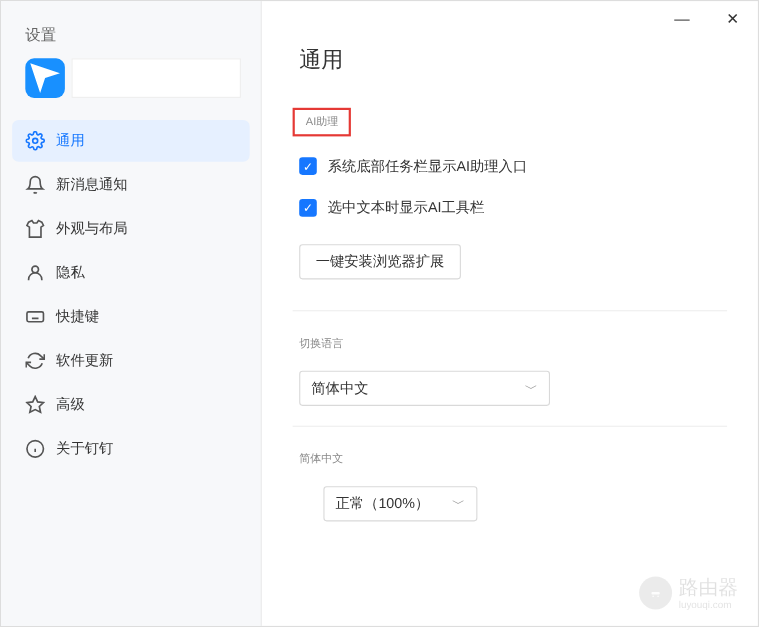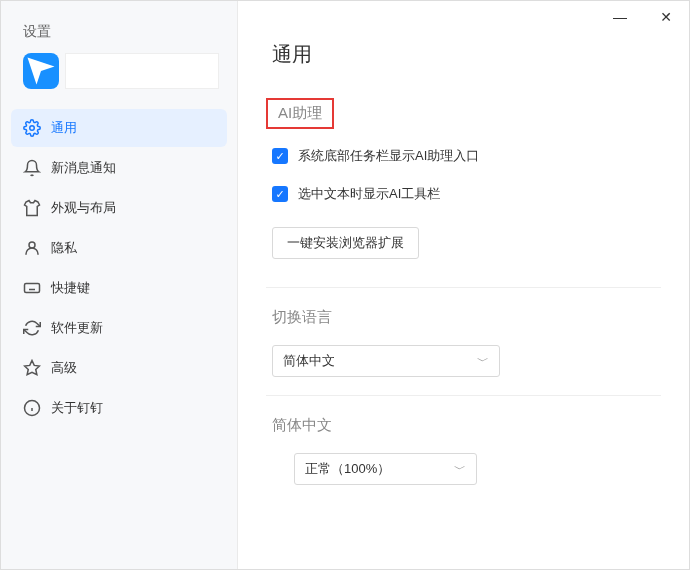--- a/index.html
+++ b/index.html
@@ -96,21 +96,21 @@
       overflow: hidden;
       position: relative;
     }
     .page-title {
       font-size: 20px;
       font-weight: 500;
       margin: 12px 0 30px 6px;
     }
     .section-label {
       color: #888;
-      font-size: 15px;
+      font-size: 10px;
       margin: 0 0 18px 6px;
       display: inline-block;
     }
     .section-label.highlight {
       border: 2px solid #e53935;
       padding: 4px 10px;
       margin-left: 0;
     }
     .check-row {
       display: flex;
@@ -294,20 +294,33 @@
     <br>
     <div class="select">
       <span>简体中文</span>
       <span class="chev">﹀</span>
     </div>
 
     <div class="divider"></div>
 
     <div class="section-label">简体中文</div>
     <br>
-    <div class="select" style="width:183px;margin-left:28px;">
+    <div class="select" style="width:140px;margin-left:28px;">
       <span>正常（100%）</span>
       <span class="chev">﹀</span>
     </div>
 
+    <div class="watermark">
+      <div class="wm-icon">
+        <svg viewBox="0 0 24 24" width="18" height="18" fill="rgba(255,255,255,0.9)">
+            <rect x="7" y="11" width="10" height="3" rx="1"></rect>
+            <circle cx="9" cy="16" r="1"></circle>
+            <circle cx="15" cy="16" r="1"></circle>
+          </svg>
+      </div>
+      <div>
+        <span>路由器</span>
+        <span class="wm-sub">luyouqi.com</span>
+      </div>
+    </div>
   </div>
 
 </div>
 
 </body></html>

